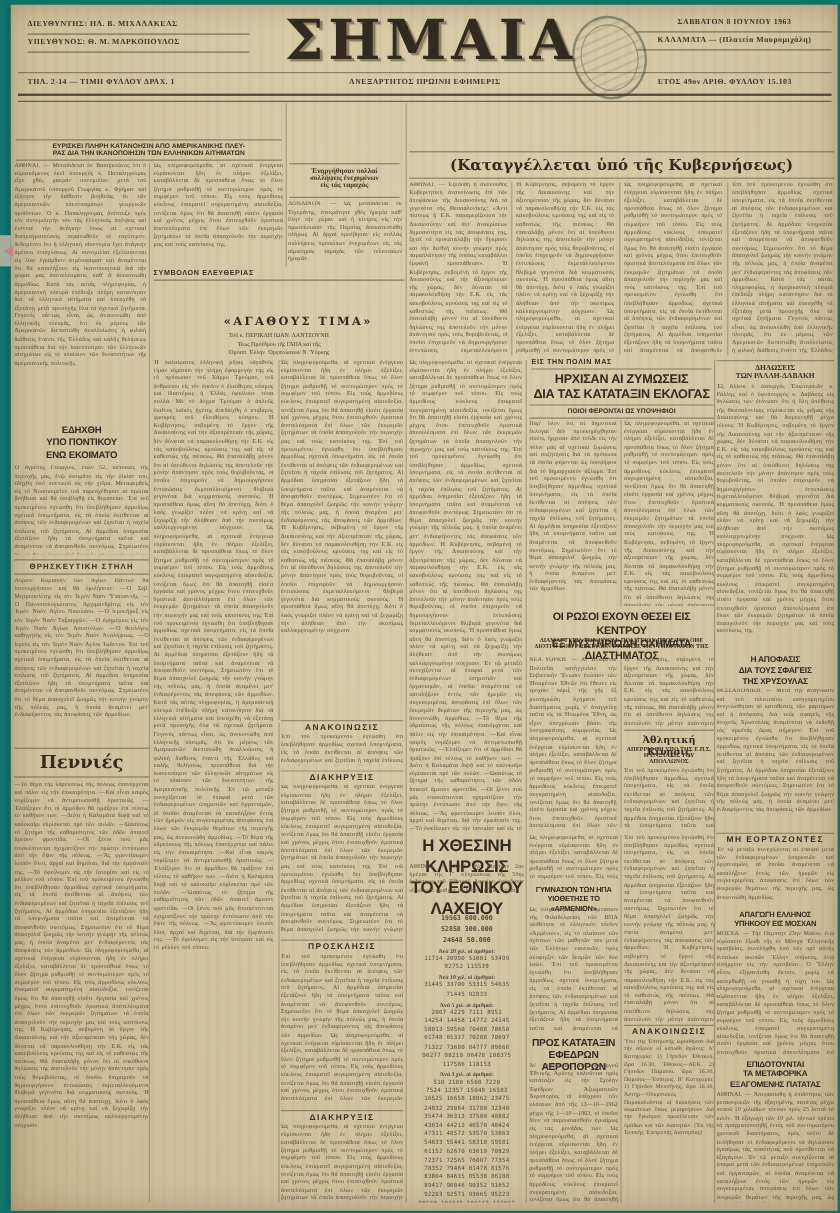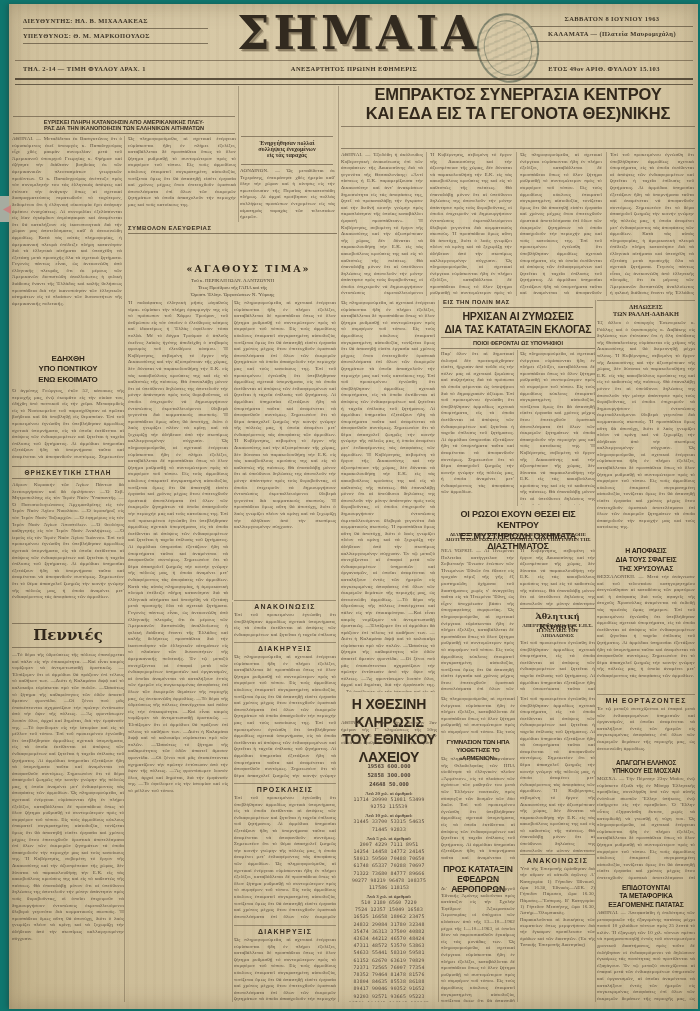--- a/index.html
+++ b/index.html
@@ -99,23 +99,22 @@
 
     <div class="abs notice-h" style="left:225px;top:596px;width:102px;">ΑΝΑΚΟΙΝΩΣΙΣ</div>
     <div class="abs body" style="left:225px;top:608px;width:102px;height:26px;"><span>Ἐπί τοῦ προκειμένου ἐγνώσθη ὅτι ὑπεβλήθησαν ἁρμοδίως σχετικά ὑπομνήματα, εἰς τά ὁποῖα ἐκτίθενται αἱ ἀπόψεις τῶν ἐνδιαφερομένων καί ζητεῖται ἡ ταχεῖα ἐπίλυσις τοῦ ζητήματος. Αἱ ἁρμόδιαι ὑπηρεσίαι ἐξετάζουν ἤδη τά ὑπομνήματα ταῦτα καί ἀναμένεται νά ἀποφανθοῦν συντόμως. Σημειωτέον ὅτι τό θέμα ἀπασχολεῖ ζωηρῶς τήν κοινήν γνώμην τῆς πόλεώς μας, ἡ ὁποία ἀναμένει μετ' ἐνδιαφέροντος τάς ἀποφάσεις τῶν ἁρμοδίων.</span></div>
     <div class="abs notice-h" style="left:225px;top:638px;width:102px;">ΔΙΑΚΗΡΥΞΙΣ</div>
     <div class="abs body" style="left:225px;top:650px;width:102px;height:124px;"><span>Ὡς πληροφορούμεθα, αἱ σχετικαί ἐνέργειαι εὑρίσκονται ἤδη ἐν πλήρει ἐξελίξει, καταβάλλεται δέ προσπάθεια ὅπως τό ὅλον ζήτημα ρυθμισθῇ τό συντομώτερον πρός τό συμφέρον τοῦ τόπου. Εἰς τούς ἁρμοδίους κύκλους ἐπικρατεῖ συγκρατημένη αἰσιοδοξία, τονίζεται ὅμως ὅτι θά ἀπαιτηθῇ εἰσέτι ἐργασία καί χρόνος μέχρις ὅτου ἐπιτευχθοῦν ὁριστικά ἀποτελέσματα ἐπί ὅλων τῶν ἐκκρεμῶν ζητημάτων τά ὁποῖα ἀπασχολοῦν τήν περιοχήν μας καί τούς κατοίκους της.</span> <span>Ἐπί τοῦ προκειμένου ἐγνώσθη ὅτι ὑπεβλήθησαν ἁρμοδίως σχετικά ὑπομνήματα, εἰς τά ὁποῖα ἐκτίθενται αἱ ἀπόψεις τῶν ἐνδιαφερομένων καί ζητεῖται ἡ ταχεῖα ἐπίλυσις τοῦ ζητήματος. Αἱ ἁρμόδιαι ὑπηρεσίαι ἐξετάζουν ἤδη τά ὑπομνήματα ταῦτα καί ἀναμένεται νά ἀποφανθοῦν συντόμως. Σημειωτέον ὅτι τό θέμα ἀπασχολεῖ ζωηρῶς τήν κοινήν γνώμην τῆς πόλεώς μας, ἡ ὁποία ἀναμένει μετ' ἐνδιαφέροντος τάς ἀποφάσεις τῶν ἁρμοδίων.</span></div>
     <div class="abs notice-h" style="left:225px;top:779px;width:102px;">ΠΡΟΣΚΛΗΣΙΣ</div>
     <div class="abs body" style="left:225px;top:791px;width:102px;height:125px;"><span>Ἐπί τοῦ προκειμένου ἐγνώσθη ὅτι ὑπεβλήθησαν ἁρμοδίως σχετικά ὑπομνήματα, εἰς τά ὁποῖα ἐκτίθενται αἱ ἀπόψεις τῶν ἐνδιαφερομένων καί ζητεῖται ἡ ταχεῖα ἐπίλυσις τοῦ ζητήματος. Αἱ ἁρμόδιαι ὑπηρεσίαι ἐξετάζουν ἤδη τά ὑπομνήματα ταῦτα καί ἀναμένεται νά ἀποφανθοῦν συντόμως. Σημειωτέον ὅτι τό θέμα ἀπασχολεῖ ζωηρῶς τήν κοινήν γνώμην τῆς πόλεώς μας, ἡ ὁποία ἀναμένει μετ' ἐνδιαφέροντος τάς ἀποφάσεις τῶν ἁρμοδίων.</span> <span>Ὡς πληροφορούμεθα, αἱ σχετικαί ἐνέργειαι εὑρίσκονται ἤδη ἐν πλήρει ἐξελίξει, καταβάλλεται δέ προσπάθεια ὅπως τό ὅλον ζήτημα ρυθμισθῇ τό συντομώτερον πρός τό συμφέρον τοῦ τόπου. Εἰς τούς ἁρμοδίους κύκλους ἐπικρατεῖ συγκρατημένη αἰσιοδοξία, τονίζεται ὅμως ὅτι θά ἀπαιτηθῇ εἰσέτι ἐργασία καί χρόνος μέχρις ὅτου ἐπιτευχθοῦν ὁριστικά ἀποτελέσματα ἐπί ὅλων τῶν ἐκκρεμῶν ζητημάτων τά ὁποῖα ἀπασχολοῦν τήν περιοχήν μας καί τούς κατοίκους της.</span></div>
     <div class="abs notice-h" style="left:225px;top:921px;width:102px;">ΔΙΑΚΗΡΥΞΙΣ</div>
     <div class="abs body" style="left:225px;top:933px;width:102px;height:65px;"><span>Ὡς πληροφορούμεθα, αἱ σχετικαί ἐνέργειαι εὑρίσκονται ἤδη ἐν πλήρει ἐξελίξει, καταβάλλεται δέ προσπάθεια ὅπως τό ὅλον ζήτημα ρυθμισθῇ τό συντομώτερον πρός τό συμφέρον τοῦ τόπου. Εἰς τούς ἁρμοδίους κύκλους ἐπικρατεῖ συγκρατημένη αἰσιοδοξία, τονίζεται ὅμως ὅτι θά ἀπαιτηθῇ εἰσέτι ἐργασία καί χρόνος μέχρις ὅτου ἐπιτευχθοῦν ὁριστικά ἀποτελέσματα ἐπί ὅλων τῶν ἐκκρεμῶν ζητημάτων τά ὁποῖα ἀπασχολοῦν τήν περιοχήν μας καί τούς κατοίκους της.</span></div>
 
-    <div class="abs h-sans pre" style="left:332px;top:81px;width:354px;font-size:16.5px;line-height:1.18;">ΕΜΠΡΑΚΤΟΣ ΣΥΝΕΡΓΑΣΙΑ ΚΕΝΤΡΟΥ
-ΚΑΙ ΕΔΑ ΕΙΣ ΤΑ ΓΕΓΟΝΟΤΑ ΘΕΣ)ΝΙΚΗΣ</div>
     <div class="hr" style="left:332px;top:122px;width:354px;"></div>
+    <div class="abs h-serif" style="left:332px;top:126px;width:354px;font-size:12.5px;">(Καταγγέλλεται ὑπό τῆς Κυβερνήσεως)</div>
     <div class="hr" style="left:332px;top:144px;width:354px;"></div>
     <div class="abs body" style="left:332px;top:148px;width:82px;height:144px;"><span>ΑΘΗΝΑΙ. — Ἐξεδόθη ἡ ἀκόλουθος Κυβερνητική ἀνακοίνωσις ἐπί τῶν ἀποφάσεων τῆς Δικαιοσύνης διά τά γεγονότα τῆς Θεσσαλονίκης: «Ἀντί πίστεως ἡ Ε.Κ. παραμερίζουσα τήν Δικαιοσύνην καί ἀντ' ἀνακρίσεων δημοσιότητα εἰς τάς ἀποφάσεις της, ζητεῖ νά προκαταλάβῃ τήν ἔγκρισιν καί τήν διεθνῆ κοινήν γνώμην πρός παραπλάνησιν τῆς ὁποίας καταβάλλει ἐμφανῆ προσπάθειαν».</span> <span>Ἡ Κυβέρνησις, σεβομένη τό ἔργον τῆς Δικαιοσύνης καί τήν ἀξιοπρέπειαν τῆς χώρας, δέν δύναται νά παρακολουθήσῃ τήν Ε.Κ. εἰς τάς κακοβούλους κρούσεις της καί εἰς τό καθεστώς τῆς πιέσεως. Θά ἐπαναλάβῃ μόνον ὅτι αἱ ὑπεύθυνοι δηλώσεις της ἀποτελοῦν τήν μόνην ἀπάντησιν πρός τούς θορυβοῦντας, οἱ ὁποῖοι ἐπιχειροῦν νά δημιουργήσουν ἐντυπώσεις ἐκμεταλλευόμενοι θλιβερά γεγονότα διά κομματικούς σκοπούς. Ἡ προσπάθεια ὅμως αὕτη θά ἀποτύχῃ, διότι ὁ λαός γνωρίζει πλέον νά κρίνῃ καί νά ξεχωρίζῃ τήν ἀλήθειαν ἀπό τήν σκοπίμως καλλιεργουμένην σύγχυσιν.</span></div>
     <div class="abs body" style="left:421px;top:148px;width:82px;height:144px;"><span>Ἡ Κυβέρνησις, σεβομένη τό ἔργον τῆς Δικαιοσύνης καί τήν ἀξιοπρέπειαν τῆς χώρας, δέν δύναται νά παρακολουθήσῃ τήν Ε.Κ. εἰς τάς κακοβούλους κρούσεις της καί εἰς τό καθεστώς τῆς πιέσεως. Θά ἐπαναλάβῃ μόνον ὅτι αἱ ὑπεύθυνοι δηλώσεις της ἀποτελοῦν τήν μόνην ἀπάντησιν πρός τούς θορυβοῦντας, οἱ ὁποῖοι ἐπιχειροῦν νά δημιουργήσουν ἐντυπώσεις ἐκμεταλλευόμενοι θλιβερά γεγονότα διά κομματικούς σκοπούς. Ἡ προσπάθεια ὅμως αὕτη θά ἀποτύχῃ, διότι ὁ λαός γνωρίζει πλέον νά κρίνῃ καί νά ξεχωρίζῃ τήν ἀλήθειαν ἀπό τήν σκοπίμως καλλιεργουμένην σύγχυσιν.</span> <span>Ὡς πληροφορούμεθα, αἱ σχετικαί ἐνέργειαι εὑρίσκονται ἤδη ἐν πλήρει ἐξελίξει, καταβάλλεται δέ προσπάθεια ὅπως τό ὅλον ζήτημα ρυθμισθῇ τό συντομώτερον πρός τό συμφέρον τοῦ τόπου. Εἰς τούς ἁρμοδίους κύκλους ἐπικρατεῖ συγκρατημένη αἰσιοδοξία, τονίζεται ὅμως ὅτι θά ἀπαιτηθῇ εἰσέτι ἐργασία καί χρόνος μέχρις ὅτου ἐπιτευχθοῦν ὁριστικά ἀποτελέσματα ἐπί ὅλων τῶν ἐκκρεμῶν ζητημάτων τά ὁποῖα ἀπασχολοῦν τήν περιοχήν μας καί τούς κατοίκους της.</span></div>
     <div class="abs body" style="left:511px;top:148px;width:82px;height:144px;"><span>Ὡς πληροφορούμεθα, αἱ σχετικαί ἐνέργειαι εὑρίσκονται ἤδη ἐν πλήρει ἐξελίξει, καταβάλλεται δέ προσπάθεια ὅπως τό ὅλον ζήτημα ρυθμισθῇ τό συντομώτερον πρός τό συμφέρον τοῦ τόπου. Εἰς τούς ἁρμοδίους κύκλους ἐπικρατεῖ συγκρατημένη αἰσιοδοξία, τονίζεται ὅμως ὅτι θά ἀπαιτηθῇ εἰσέτι ἐργασία καί χρόνος μέχρις ὅτου ἐπιτευχθοῦν ὁριστικά ἀποτελέσματα ἐπί ὅλων τῶν ἐκκρεμῶν ζητημάτων τά ὁποῖα ἀπασχολοῦν τήν περιοχήν μας καί τούς κατοίκους της.</span> <span>Ἐπί τοῦ προκειμένου ἐγνώσθη ὅτι ὑπεβλήθησαν ἁρμοδίως σχετικά ὑπομνήματα, εἰς τά ὁποῖα ἐκτίθενται αἱ ἀπόψεις τῶν ἐνδιαφερομένων καί ζητεῖται ἡ ταχεῖα ἐπίλυσις τοῦ ζητήματος. Αἱ ἁρμόδιαι ὑπηρεσίαι ἐξετάζουν ἤδη τά ὑπομνήματα ταῦτα καί ἀναμένεται νά ἀποφανθοῦν συντόμως. Σημειωτέον ὅτι τό θέμα ἀπασχολεῖ ζωηρῶς τήν κοινήν γνώμην τῆς πόλεώς μας, ἡ ὁποία ἀναμένει μετ' ἐνδιαφέροντος τάς ἀποφάσεις τῶν ἁρμοδίων.</span></div>
     <div class="abs body" style="left:601px;top:148px;width:84px;height:144px;"><span>Ἐπί τοῦ προκειμένου ἐγνώσθη ὅτι ὑπεβλήθησαν ἁρμοδίως σχετικά ὑπομνήματα, εἰς τά ὁποῖα ἐκτίθενται αἱ ἀπόψεις τῶν ἐνδιαφερομένων καί ζητεῖται ἡ ταχεῖα ἐπίλυσις τοῦ ζητήματος. Αἱ ἁρμόδιαι ὑπηρεσίαι ἐξετάζουν ἤδη τά ὑπομνήματα ταῦτα καί ἀναμένεται νά ἀποφανθοῦν συντόμως. Σημειωτέον ὅτι τό θέμα ἀπασχολεῖ ζωηρῶς τήν κοινήν γνώμην τῆς πόλεώς μας, ἡ ὁποία ἀναμένει μετ' ἐνδιαφέροντος τάς ἀποφάσεις τῶν ἁρμοδίων.</span> <span>Κατά τάς αὐτάς πληροφορίας, ἡ ἀμερικανική πλευρά ἐπέδειξε πλήρη κατανόησιν διά τά ἑλληνικά αἰτήματα καί ὑπεσχέθη νά ἐξετάσῃ μετά προσοχῆς ὅλα τά σχετικά ζητήματα. Γεγονός πάντως εἶναι, ὡς ἀνεκοινώθη ἀπό ἑλληνικῆς πλευρᾶς, ὅτι ἐκ μέρους τῶν Ἀμερικανῶν διεπιστώθη ἀναλλοίωτος ἡ φιλική διάθεσις ἔναντι τῆς Ἑλλάδος καί καλῆς θελήσεως προσπάθεια διά τήν ἱκανοποίησιν τῶν ἑλληνικῶν αἰτημάτων εἰς τό πλαίσιον τῶν δυνατοτήτων τῆς ἀμερικανικῆς πολιτικῆς.</span></div>
     <div class="abs body" style="left:332px;top:296px;width:94px;height:392px;"><span>Ὡς πληροφορούμεθα, αἱ σχετικαί ἐνέργειαι εὑρίσκονται ἤδη ἐν πλήρει ἐξελίξει, καταβάλλεται δέ προσπάθεια ὅπως τό ὅλον ζήτημα ρυθμισθῇ τό συντομώτερον πρός τό συμφέρον τοῦ τόπου. Εἰς τούς ἁρμοδίους κύκλους ἐπικρατεῖ συγκρατημένη αἰσιοδοξία, τονίζεται ὅμως ὅτι θά ἀπαιτηθῇ εἰσέτι ἐργασία καί χρόνος μέχρις ὅτου ἐπιτευχθοῦν ὁριστικά ἀποτελέσματα ἐπί ὅλων τῶν ἐκκρεμῶν ζητημάτων τά ὁποῖα ἀπασχολοῦν τήν περιοχήν μας καί τούς κατοίκους της.</span> <span>Ἐπί τοῦ προκειμένου ἐγνώσθη ὅτι ὑπεβλήθησαν ἁρμοδίως σχετικά ὑπομνήματα, εἰς τά ὁποῖα ἐκτίθενται αἱ ἀπόψεις τῶν ἐνδιαφερομένων καί ζητεῖται ἡ ταχεῖα ἐπίλυσις τοῦ ζητήματος. Αἱ ἁρμόδιαι ὑπηρεσίαι ἐξετάζουν ἤδη τά ὑπομνήματα ταῦτα καί ἀναμένεται νά ἀποφανθοῦν συντόμως. Σημειωτέον ὅτι τό θέμα ἀπασχολεῖ ζωηρῶς τήν κοινήν γνώμην τῆς πόλεώς μας, ἡ ὁποία ἀναμένει μετ' ἐνδιαφέροντος τάς ἀποφάσεις τῶν ἁρμοδίων.</span> <span>Ἡ Κυβέρνησις, σεβομένη τό ἔργον τῆς Δικαιοσύνης καί τήν ἀξιοπρέπειαν τῆς χώρας, δέν δύναται νά παρακολουθήσῃ τήν Ε.Κ. εἰς τάς κακοβούλους κρούσεις της καί εἰς τό καθεστώς τῆς πιέσεως. Θά ἐπαναλάβῃ μόνον ὅτι αἱ ὑπεύθυνοι δηλώσεις της ἀποτελοῦν τήν μόνην ἀπάντησιν πρός τούς θορυβοῦντας, οἱ ὁποῖοι ἐπιχειροῦν νά δημιουργήσουν ἐντυπώσεις ἐκμεταλλευόμενοι θλιβερά γεγονότα διά κομματικούς σκοπούς. Ἡ προσπάθεια ὅμως αὕτη θά ἀποτύχῃ, διότι ὁ λαός γνωρίζει πλέον νά κρίνῃ καί νά ξεχωρίζῃ τήν ἀλήθειαν ἀπό τήν σκοπίμως καλλιεργουμένην σύγχυσιν.</span> <span>Ἐν τῷ μεταξύ συνεχίζονται αἱ ἐπαφαί μετά τῶν ἐνδιαφερομένων ὑπηρεσιῶν καί ὀργανισμῶν, αἱ ὁποῖαι ἀναμένεται νά καταλήξουν ἐντός τῶν ἡμερῶν εἰς συγκεκριμένας ἀποφάσεις ἐπί ὅλων τῶν ἐκκρεμῶν θεμάτων τῆς περιοχῆς μας, ὡς ἀνεκοινώθη ἁρμοδίως.</span> <span>—Τό θέμα τῆς ὑδρεύσεως τῆς πόλεως ἐπανέρχεται καί πάλιν εἰς τήν ἐπικαιρότητα. —Καί εἶναι καιρός νομίζομεν νά ἀντιμετωπισθῇ ὁριστικῶς. —Ἐλπίζομεν ὅτι οἱ ἁρμόδιοι θά πράξουν ἐπί τέλους τό καθῆκον των. —Διότι ἡ Καλαμάτα διψᾷ καί τό καλοκαῖρι εὑρίσκεται πρό τῶν πυλῶν. —Ὡσαύτως τό ζήτημα τῆς καθαριότητος τῶν ὁδῶν ἀπαιτεῖ ἄμεσον φροντίδα. —Οἱ ξένοι πού μᾶς ἐπισκέπτονται σχηματίζουν τήν πρώτην ἐντύπωσιν ἀπό τήν ὄψιν τῆς πόλεως. —Ἄς φροντίσωμεν λοιπόν ὅλοι, ἀρχαί καί δημόται, διά τήν ἐμφάνισίν της. —Τό ὀφείλομεν εἰς τήν ἱστορίαν καί εἰς τό μέλλον τοῦ τόπου.</span></div>
 
     <div class="abs kick" style="left:434px;top:295px;width:150px;text-align:left;">ΕΙΣ ΤΗΝ ΠΟΛΙΝ ΜΑΣ</div>
     <div class="abs h-sans pre" style="left:432px;top:306px;width:154px;font-size:10.5px;line-height:1.2;">ΗΡΧΙΣΑΝ ΑΙ ΖΥΜΩΣΕΙΣ
 ΔΙΑ ΤΑΣ ΚΑΤΑΤΑΞΙΝ ΕΚΛΟΓΑΣ</div>

